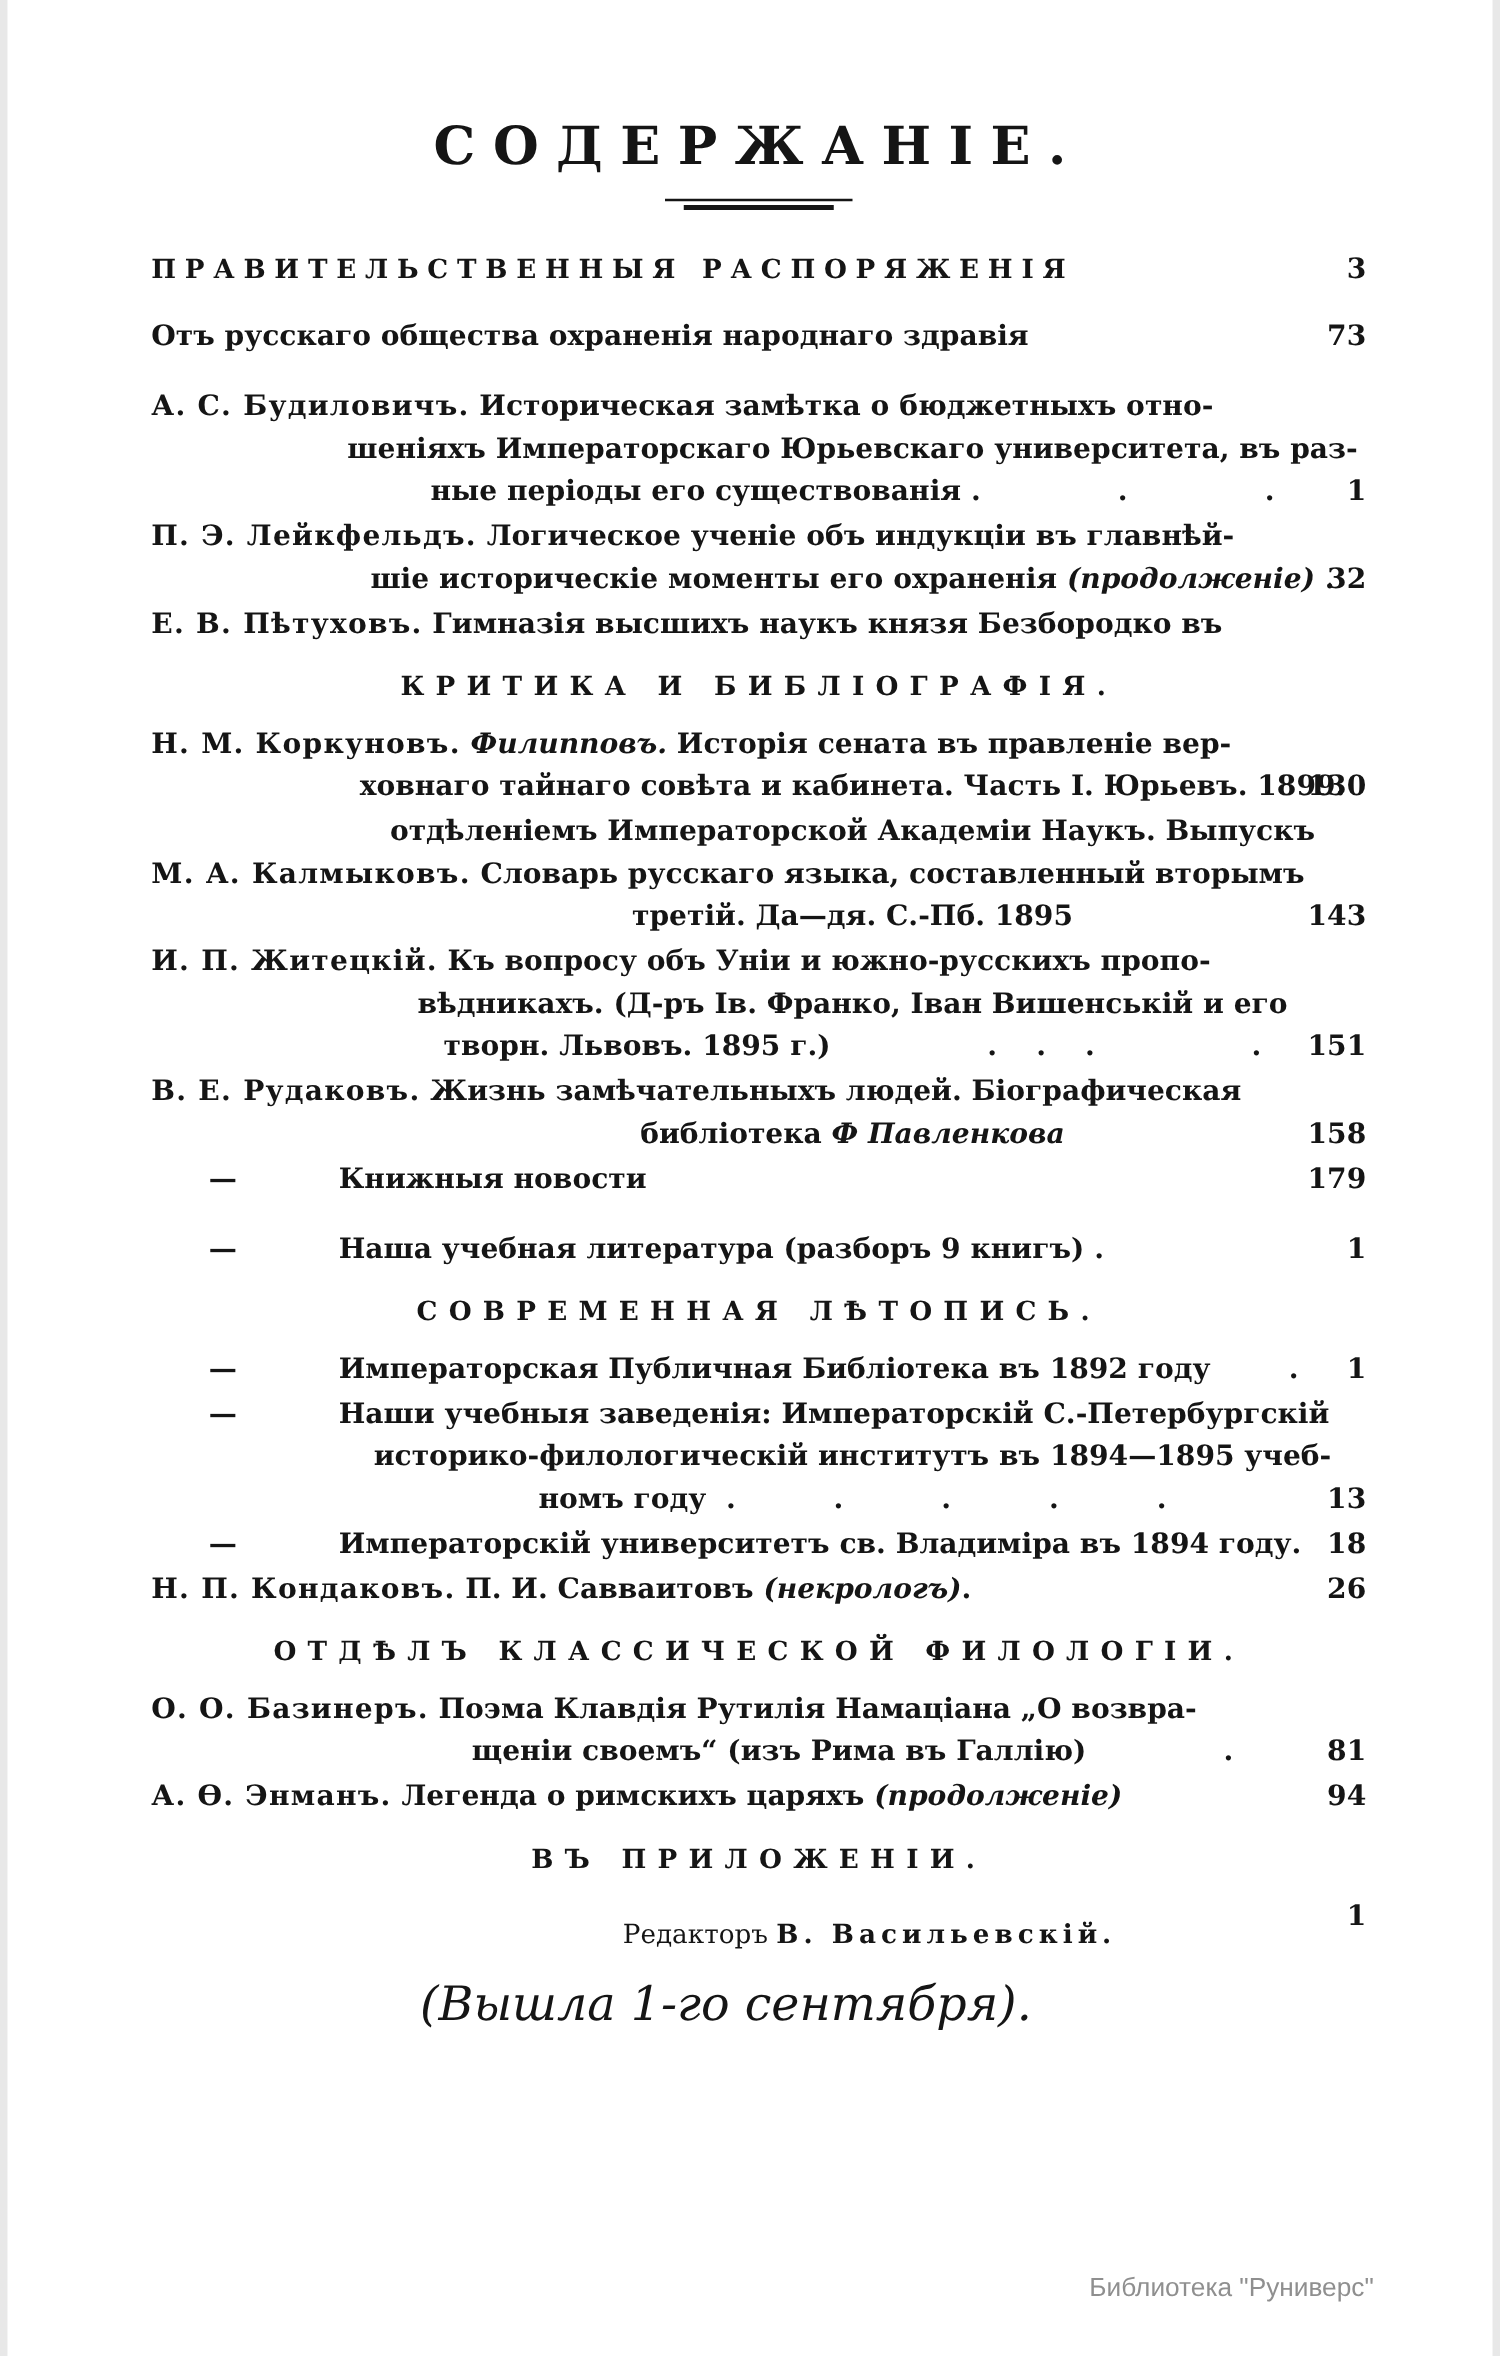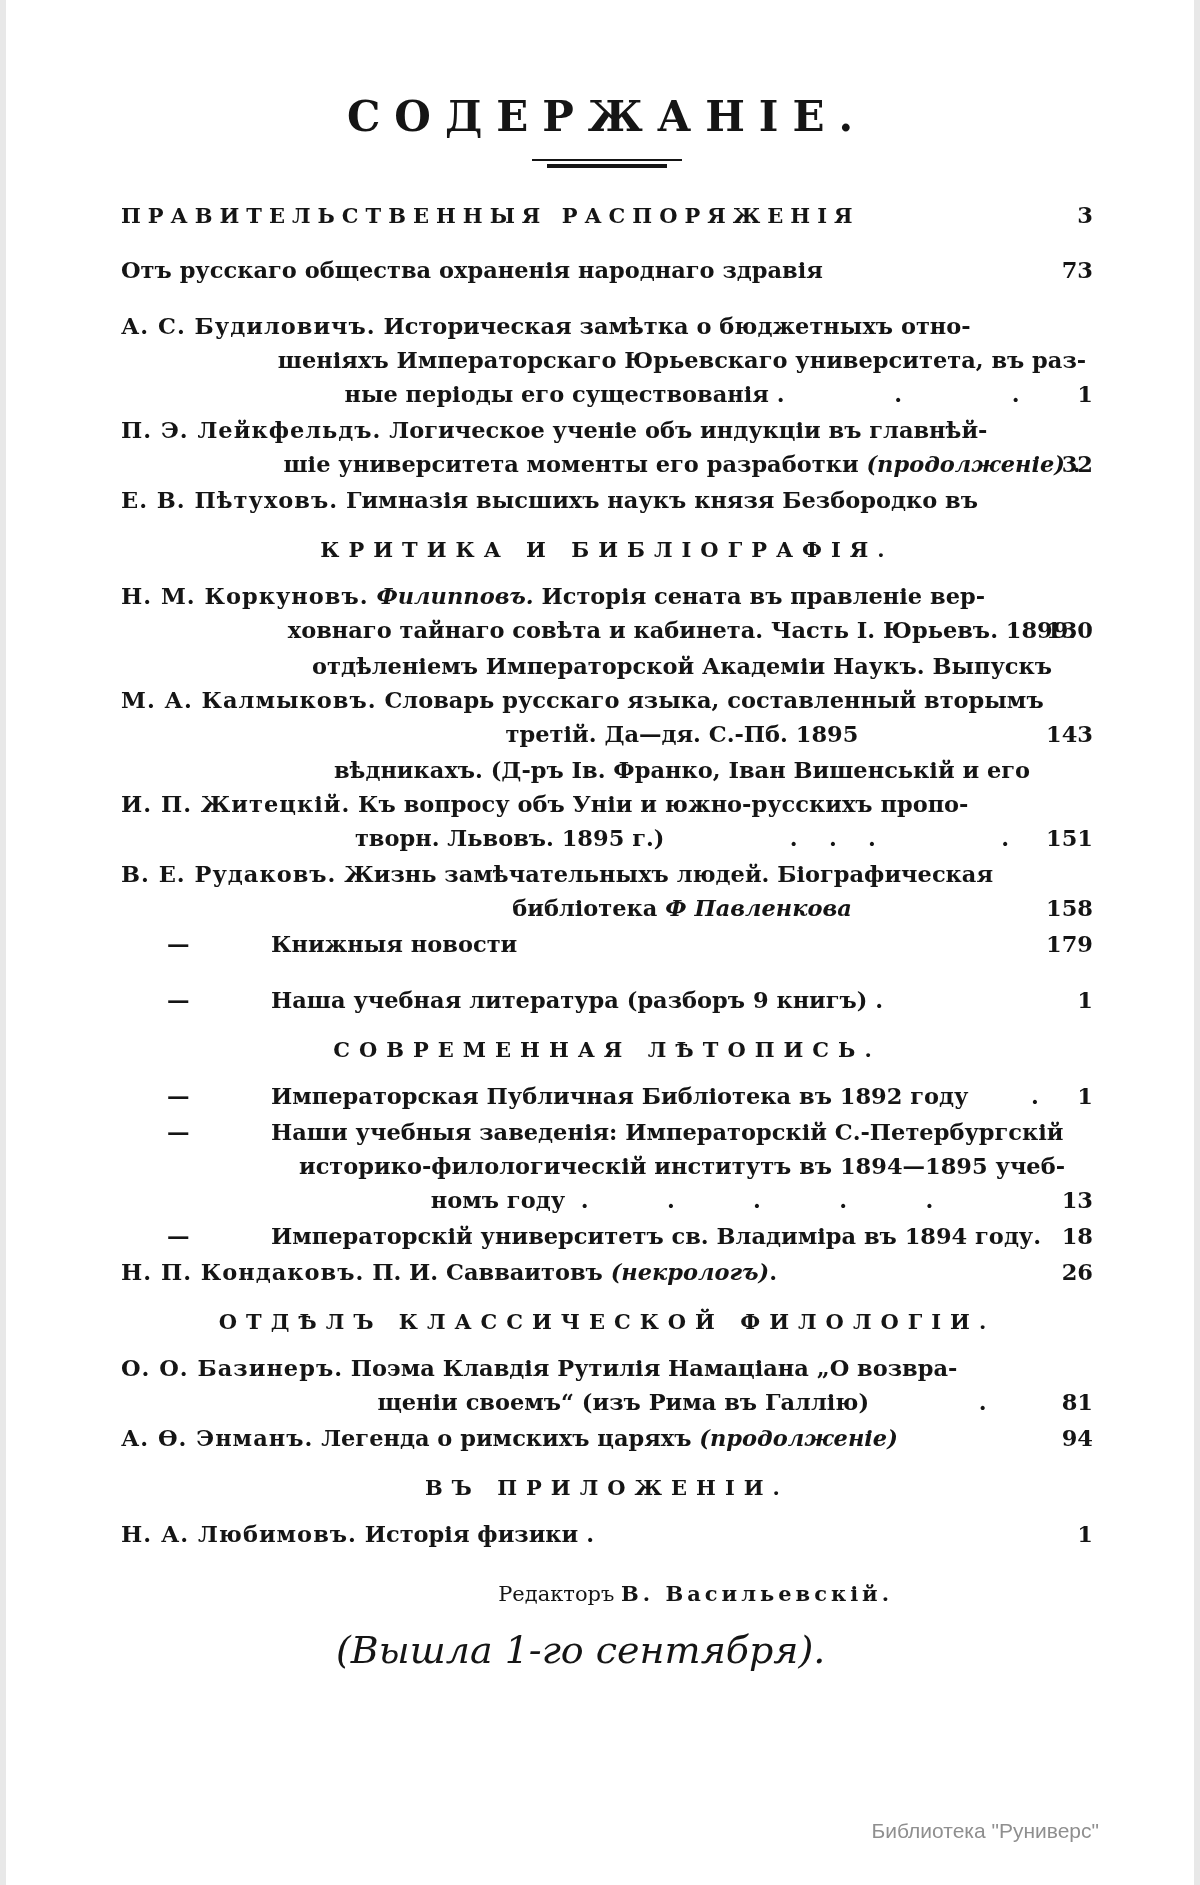--- a/index.html
+++ b/index.html
@@ -110,38 +110,38 @@
         <div class="toc-entry" style="margin-top: 20px;">
           <div class="toc-line"><span class="line-text"><span class="s-n">Отъ русскаго общества охраненія народнаго здравія</span></span><span class="page-num">73</span></div>
         </div>
         <div class="toc-entry" style="margin-top: 22px;">
           <div class="toc-line"><span class="line-text"><span class="s-a">А. С. Будиловичъ.</span><span class="s-n"> Историческая замѣтка о бюджетныхъ отно-</span></span></div>
           <div class="toc-line indent"><span class="line-text"><span class="s-n">шеніяхъ Императорскаго Юрьевскаго университета, въ раз-</span></span></div>
           <div class="toc-line indent"><span class="line-text"><span class="s-n">ные періоды его существованія .              .              .</span></span><span class="page-num">1</span></div>
         </div>
         <div class="toc-entry" style="margin-top: 2px;">
           <div class="toc-line"><span class="line-text"><span class="s-a">П. Э. Лейкфельдъ.</span><span class="s-n"> Логическое ученіе объ индукціи въ главнѣй-</span></span></div>
-          <div class="toc-line indent"><span class="line-text"><span class="s-n">шіе университета моменты его разработки </span><span class="s-i">(продолженіе)</span><span class="s-n"> .</span></span><span class="page-num">32</span></div>
+          <div class="toc-line indent"><span class="line-text"><span class="s-n">шіе историческіе моменты его охраненія </span><span class="s-i">(продолженіе)</span><span class="s-n"> .</span></span><span class="page-num">32</span></div>
         </div>
         <div class="toc-entry" style="margin-top: 2px;">
           <div class="toc-line"><span class="line-text"><span class="s-a">Е. В. Пѣтуховъ.</span><span class="s-n"> Гимназія высшихъ наукъ князя Безбородко въ</span></span></div>
         </div>
         <div class="section-header" style="margin-top: 16px;">КРИТИКА И БИБЛІОГРАФІЯ.</div>
         <div class="toc-entry">
           <div class="toc-line"><span class="line-text"><span class="s-a">Н. М. Коркуновъ.</span><span class="s-i"> Филипповъ.</span><span class="s-n"> Исторія сената въ правленіе вер-</span></span></div>
           <div class="toc-line indent"><span class="line-text"><span class="s-n">ховнаго тайнаго совѣта и кабинета. Часть I. Юрьевъ. 1899.</span></span><span class="page-num">130</span></div>
         </div>
         <div class="toc-entry" style="margin-top: 2px;">
           <div class="toc-line indent"><span class="line-text"><span class="s-n">отдѣленіемъ Императорской Академіи Наукъ. Выпускъ</span></span></div>
           <div class="toc-line"><span class="line-text"><span class="s-a">М. А. Калмыковъ.</span><span class="s-n"> Словарь русскаго языка, составленный вторымъ</span></span></div>
           <div class="toc-line indent"><span class="line-text"><span class="s-n">третій. Да—дя. С.-Пб. 1895</span></span><span class="page-num">143</span></div>
         </div>
         <div class="toc-entry" style="margin-top: 2px;">
+          <div class="toc-line"><span class="line-text"><span class="s-a">И. П. Житецкій.</span><span class="s-n"> Къ вопросу объ Уніи и южно-русскихъ пропо-</span></span></div>
           <div class="toc-line indent"><span class="line-text"><span class="s-n">вѣдникахъ. (Д-ръ Ів. Франко, Іван Вишенській и его</span></span></div>
-          <div class="toc-line"><span class="line-text"><span class="s-a">И. П. Житецкій.</span><span class="s-n"> Къ вопросу объ Уніи и южно-русскихъ пропо-</span></span></div>
           <div class="toc-line indent"><span class="line-text"><span class="s-n">творн. Львовъ. 1895 г.)                .    .    .                .</span></span><span class="page-num">151</span></div>
         </div>
         <div class="toc-entry" style="margin-top: 2px;">
           <div class="toc-line"><span class="line-text"><span class="s-a">В. Е. Рудаковъ.</span><span class="s-n"> Жизнь замѣчательныхъ людей. Біографическая</span></span></div>
           <div class="toc-line indent"><span class="line-text"><span class="s-n">библіотека </span><span class="s-i">Ф Павленкова</span></span><span class="page-num">158</span></div>
         </div>
         <div class="toc-entry" style="margin-top: 2px;">
           <div class="toc-line"><span class="line-text"><span class="dash-seg">—</span><span class="s-n">Книжныя новости</span></span><span class="page-num">179</span></div>
         </div>
         <div class="toc-entry" style="margin-top: 22px;">
@@ -165,21 +165,21 @@
         <div class="section-header" style="margin-top: 16px;">ОТДѢЛЪ КЛАССИЧЕСКОЙ ФИЛОЛОГІИ.</div>
         <div class="toc-entry">
           <div class="toc-line"><span class="line-text"><span class="s-a">О. О. Базинеръ.</span><span class="s-n"> Поэма Клавдія Рутилія Намаціана „О возвра-</span></span></div>
           <div class="toc-line indent"><span class="line-text"><span class="s-n">щеніи своемъ“ (изъ Рима въ Галлію)              .</span></span><span class="page-num">81</span></div>
         </div>
         <div class="toc-entry" style="margin-top: 2px;">
           <div class="toc-line"><span class="line-text"><span class="s-a">А. Ѳ. Энманъ.</span><span class="s-n"> Легенда о римскихъ царяхъ </span><span class="s-i">(продолженіе)</span></span><span class="page-num">94</span></div>
         </div>
         <div class="section-header" style="margin-top: 16px;">ВЪ ПРИЛОЖЕНІИ.</div>
         <div class="toc-entry">
-          <div class="toc-line"><span class="line-text"><span class="s-a">Н. А. Любимовъ.</span><span class="s-n"> Исторія физики .</span></span><span class="page-num">1</span></div>
+          <div class="toc-line"><span class="page-num">1</span></div>
         </div>
       </div>
     <div class="editor-line">
       <span>Редакторъ</span>
       <span class="editor-name">В. Васильевскій.</span>
     </div>
     <div class="published-note">(Вышла 1-го сентября).</div>
   </div>
   <div class="watermark">Библиотека "Руниверс"</div>
 </div>

